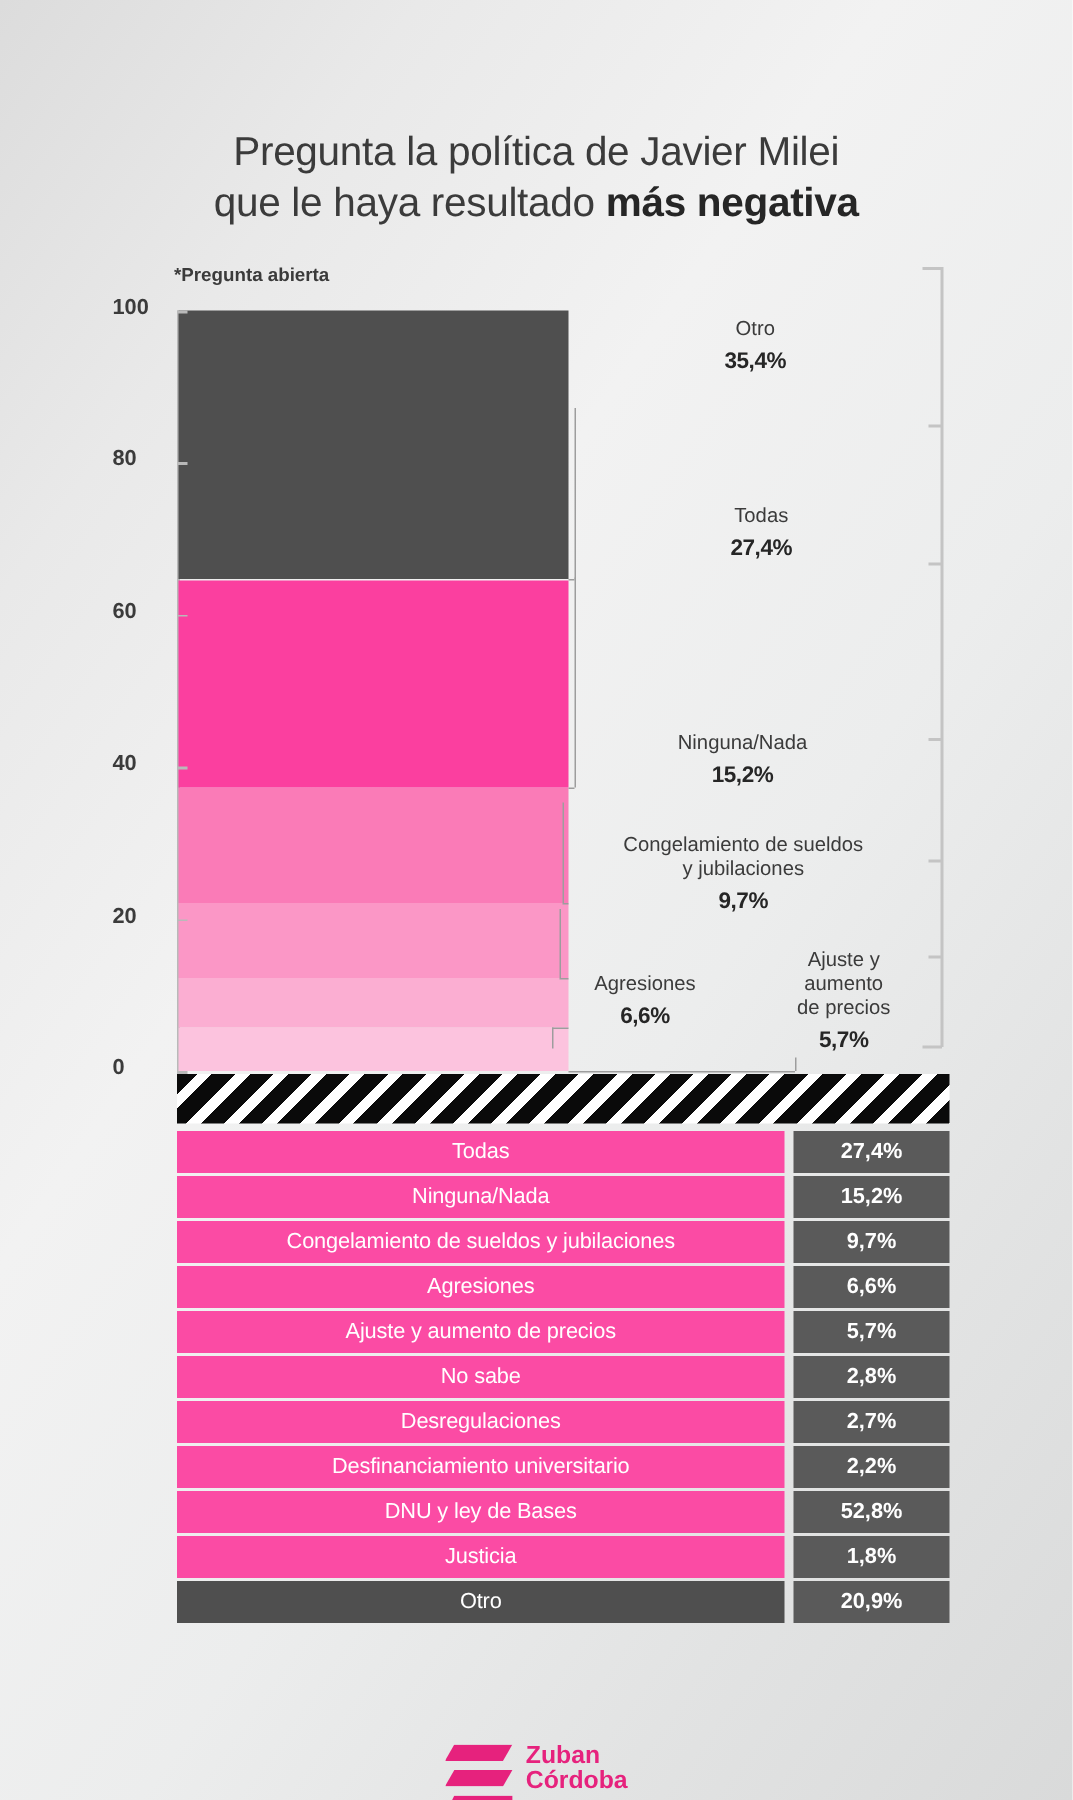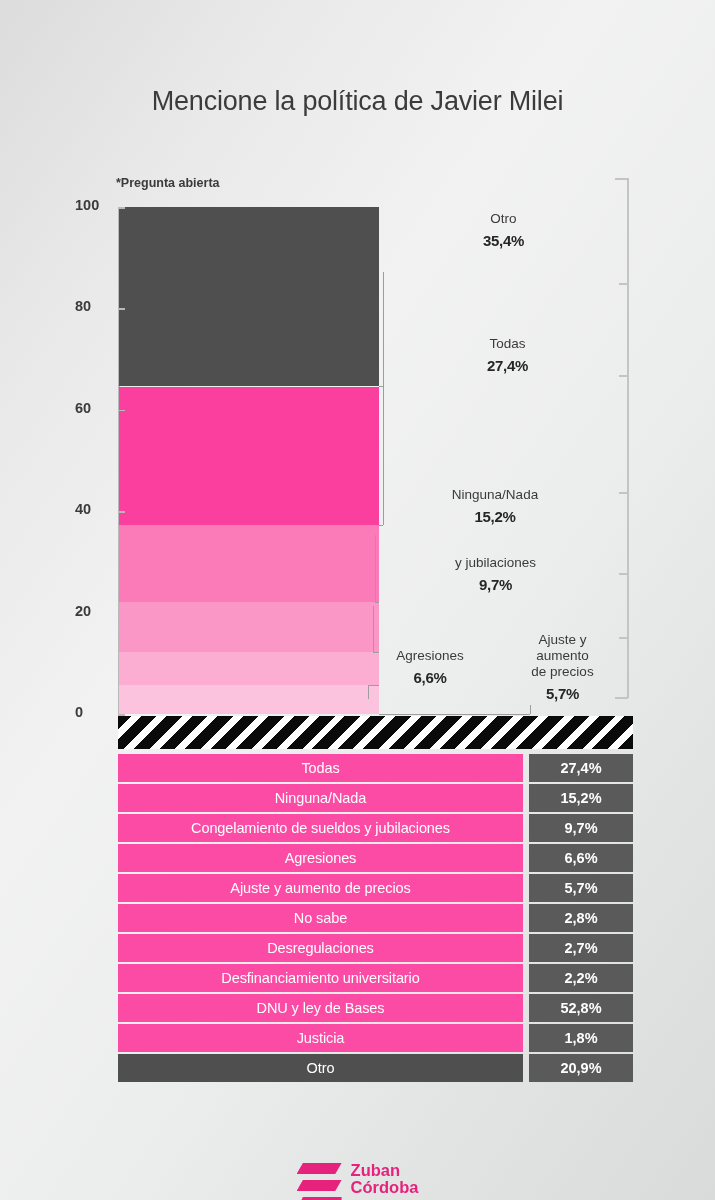--- a/index.html
+++ b/index.html
@@ -70,21 +70,22 @@
   .logo-mark i.b2{ top:19px; clip-path:polygon(14% 0,100% 0,86% 100%,0 100%); }
   .logo-mark i.b3{ top:36px; height:13px; clip-path:polygon(14% 0,100% 0,100% 100%,60% 72%,20% 100%,0 100%); }
   .logo-text{ line-height:15px; }
   .logo-text .l1,.logo-text .l2{ font-size:16.5px; font-weight:bold; color:#e6227d; display:block; line-height:17px; }
   .logo-text .l3{ font-size:9.5px; color:#e6227d; display:block; margin-top:2px; }
 </style>
 </head>
 <body>
 
 <div class="title-wrap">
-  <div class="title-line">Mencione la política de Javier Milei</div>
+  <div class="title-line">Pregunta la política de Javier Milei</div>
+  <div class="title-line"><span>que le haya resultado </span><span class="bold">más negativa</span></div>
 </div>
 <div class="subnote">*Pregunta abierta</div>
 
 <div class="chart">
   <div class="axis-line"></div>
   <div id="yticks">
       <div class="ytick-wrap" style="top: 704px;">
         <div class="ytick">0</div>
       </div>
       <div class="ytick-wrap" style="top: 602.6px;">
@@ -132,20 +133,21 @@
       </div>
       <div class="anno" style="left: 400px; top: 336px; width: 215px;">
         <div class="lab">Todas</div>
         <div class="val">27,4%</div>
       </div>
       <div class="anno" style="left: 380px; top: 487px; width: 230px;">
         <div class="lab">Ninguna/Nada</div>
         <div class="val">15,2%</div>
       </div>
       <div class="anno" style="left: 378px; top: 555px; width: 235px;">
+        <div class="lab">Congelamiento de sueldos</div>
         <div class="lab">y jubilaciones</div>
         <div class="val">9,7%</div>
       </div>
       <div class="anno" style="left: 370px; top: 648px; width: 120px;">
         <div class="lab">Agresiones</div>
         <div class="val">6,6%</div>
       </div>
       <div class="anno" style="left: 505px; top: 632px; width: 115px;">
         <div class="lab">Ajuste y</div>
         <div class="lab">aumento</div>

